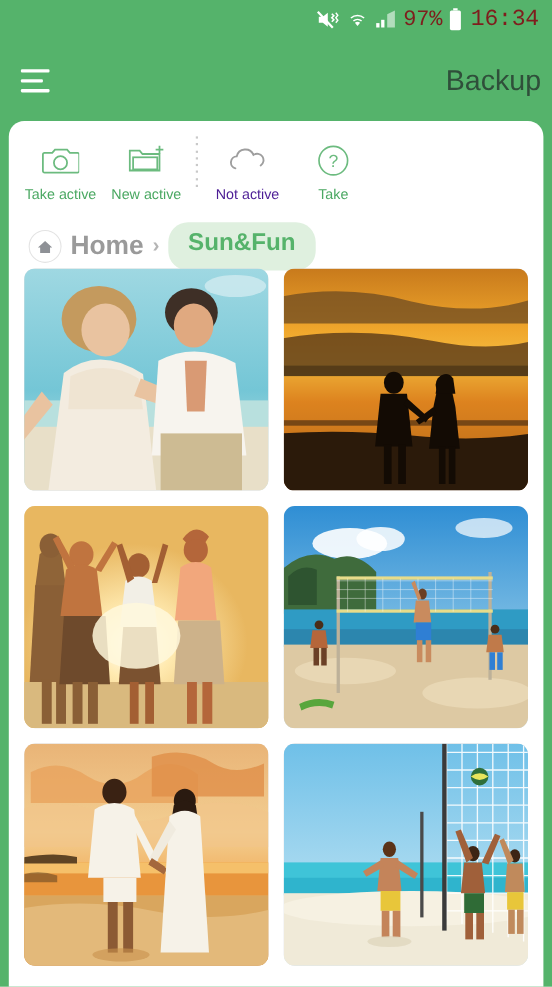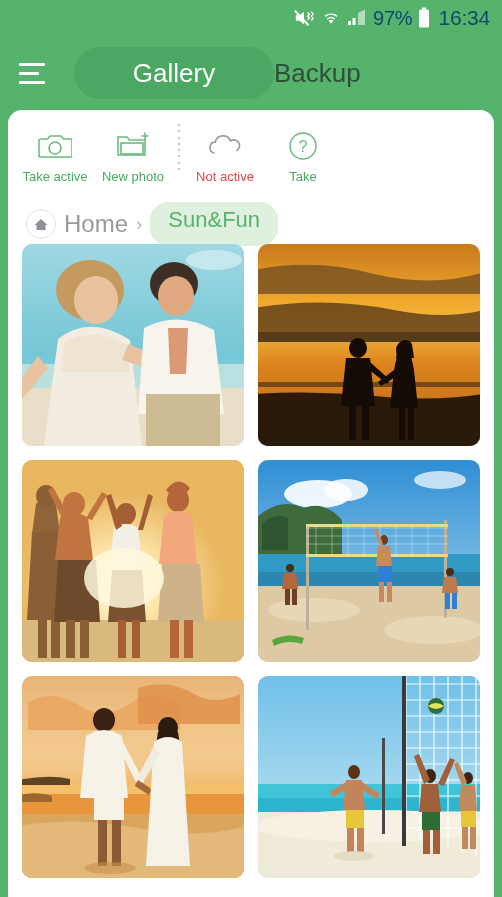--- a/index.html
+++ b/index.html
@@ -13,22 +13,22 @@
   
   .statusbar {
     height: 36px;
     display: flex; align-items: center; justify-content: flex-end;
     padding: 0 12px 0 0;
     gap: 6px;
     color: #ffffff;
   }
   .statusbar .sb-icon { display: flex; align-items: center; }
   .sb-text {
-    font-size: 20px; color: #0c4a6e; letter-spacing: -0.2px;
-    font-family: Liberation Sans, sans-serif;
+    font-size: 20px; color: #7f1d1d; letter-spacing: -0.2px;
+    font-family: Liberation Mono, monospace;
   }
   .sb-clock { font-size: 21px; margin-left: 2px; }
 
   
   .topbar {
     height: 74px;
     display: flex; align-items: center;
     padding: 0 10px 0 14px;
   }
   .hamburger {
@@ -47,21 +47,21 @@
     margin-left: 18px;
     width: 200px; height: 52px;
     background: #4aa862;
     border-radius: 26px;
     display: flex; align-items: center; justify-content: center;
     cursor: pointer;
   }
   .tab-gallery span { color: #ffffff; font-size: 26px; }
   .tab-backup {
     flex: 1;
-    display: flex; align-items: center; justify-content: flex-start;
+    display: flex; align-items: center; justify-content: flex-end;
     cursor: pointer;
   }
   .tab-backup span { color: #2f4f3a; font-size: 26px; }
 
   
   .card {
     position: absolute;
     left: 8px; right: 8px; top: 110px; bottom: 0;
     background: #ffffff;
     border-radius: 14px 14px 0 0;
@@ -76,21 +76,21 @@
   }
   .tool {
     display: flex; flex-direction: column; align-items: center;
     justify-content: flex-start;
     gap: 6px;
     cursor: pointer;
     width: 78px;
   }
   .tool .ic { height: 34px; display: flex; align-items: center; justify-content: center; }
   .tool .lbl { font-size: 13px; color: #4aa862; white-space: nowrap; }
-  .tool.inactive .lbl { color: #ef4444; }
+  .tool.inactive .lbl { color: #4c1d95; }
   .tool.dark .lbl { color: #222222; }
 
   .divider-dots {
     width: 14px; height: 46px;
     display: flex; flex-direction: column; align-items: center;
     justify-content: space-between;
     margin-bottom: 18px;
   }
   .divider-dots i { width: 2px; height: 2px; background: #c9c9c9; display: block; }
 
@@ -104,20 +104,21 @@
     content: ""; position: absolute; background: #ffffff; border-radius: 1px;
   }
   .fab-wrap { position: relative; display:flex; align-items:center; justify-content:center; }
 
   
   .breadcrumb {
     display: flex; align-items: center;
     padding: 8px 0 0 18px;
     gap: 8px;
     height: 48px;
+    font-weight: bold;
   }
   .home-chip {
     width: 30px; height: 30px; border-radius: 50%;
     border: 1.5px solid #e3e3e3;
     display: flex; align-items: center; justify-content: center;
     cursor: pointer;
   }
   .crumb-home { font-size: 24px; color: #9a9a9a; cursor: pointer; }
   .crumb-sep { font-size: 19px; color: #b5b5b5; }
   .crumb-current {
@@ -185,23 +186,20 @@
   </span>
   <span class="sb-text sb-clock">16:34</span>
 </div>
 
 <div class="topbar">
   <div class="hamburger">
     <i></i>
       <i></i>
       <i></i>
   </div>
-  <div class="tab-gallery">
-    <span>Gallery</span>
-  </div>
   <div class="tab-backup">
     <span>Backup</span>
   </div>
 </div>
 
 <div class="card">
 
   <div class="toolbar">
 
     <div class="tool">
@@ -216,21 +214,21 @@
 
 
     <div class="tool">
       <span class="ic">
         <svg width="36" height="30" viewBox="0 0 36 30">
           <path d="M3 24V6h9l2.5 3H30v15z" fill="none" stroke="#6cbb7f" stroke-width="1.6"></path>
           <rect x="6" y="12" width="22" height="11" fill="none" stroke="#6cbb7f" stroke-width="1.6"></rect>
           <path d="M30 1.5v7M26.5 5h7" stroke="#6cbb7f" stroke-width="1.6"></path>
         </svg>
       </span>
-      <span class="lbl">New photo</span>
+      <span class="lbl">New active</span>
     </div>
 
     <div class="divider-dots">
       <i></i>
         <i></i>
         <i></i>
         <i></i>
         <i></i>
         <i></i>
         <i></i>

